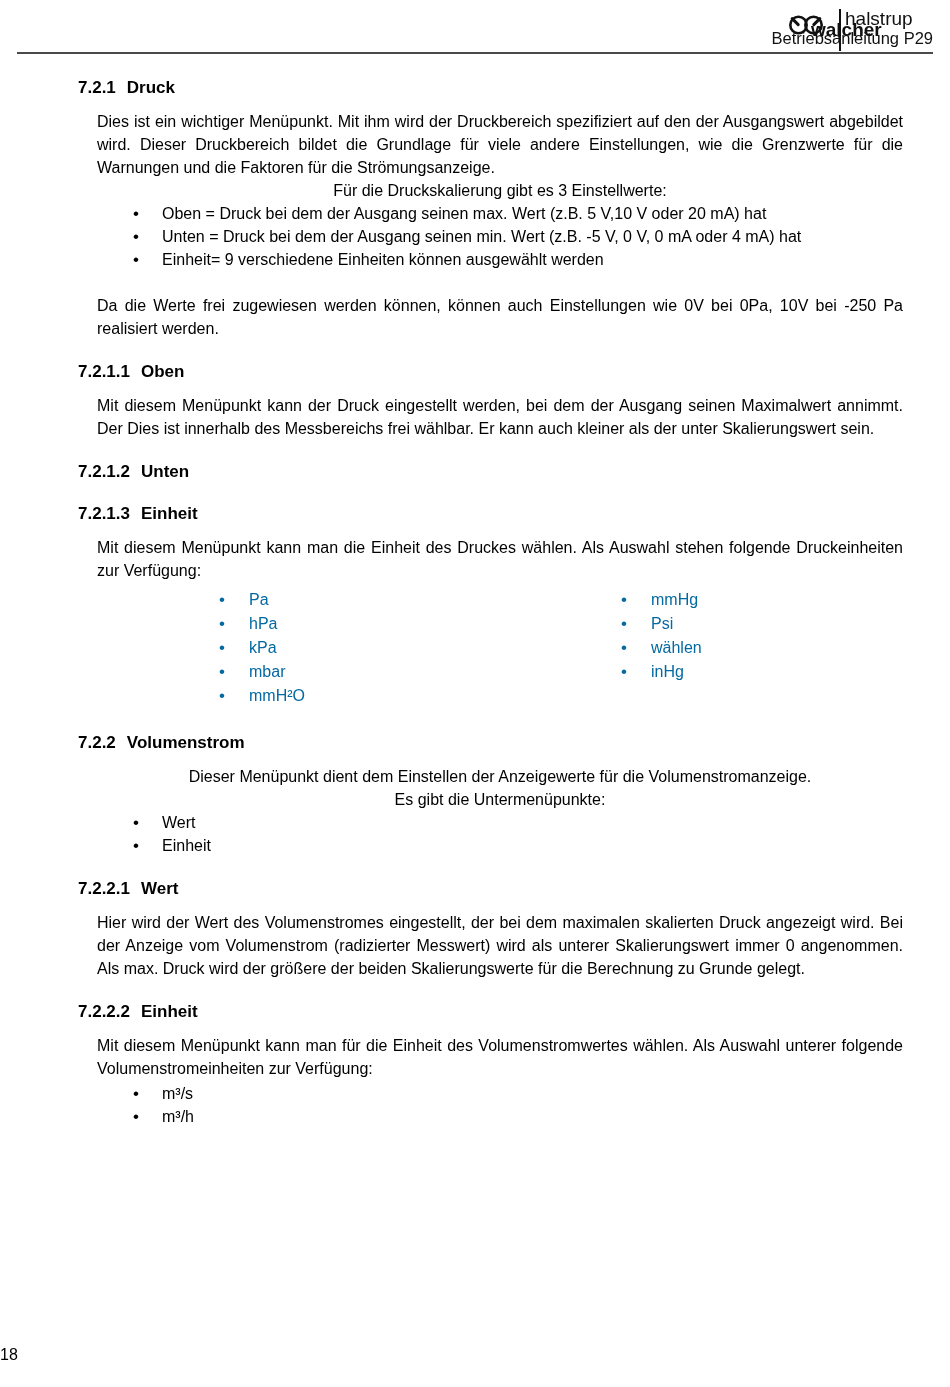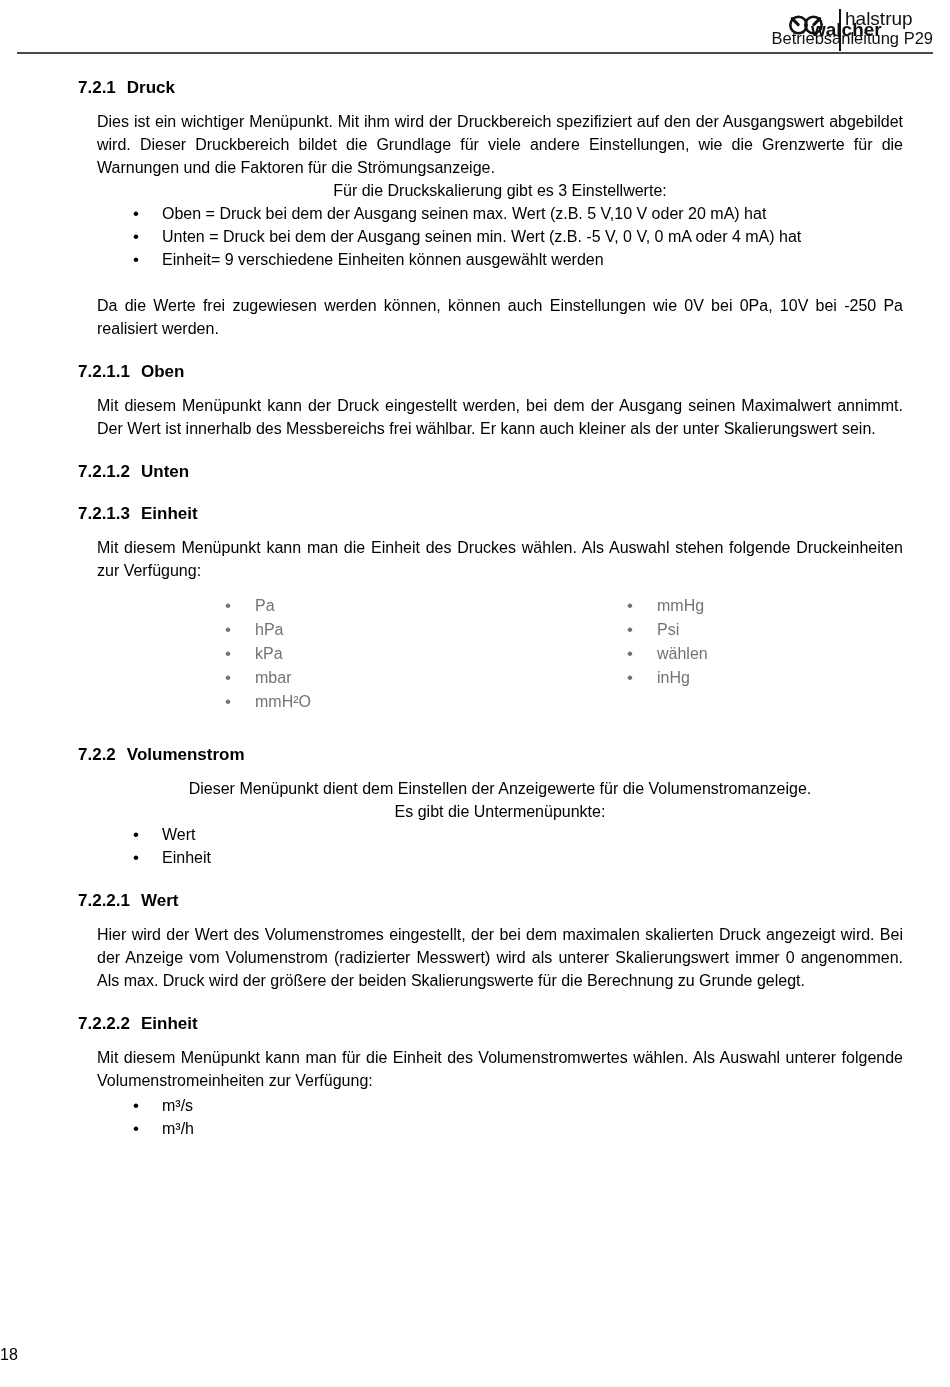--- a/index.html
+++ b/index.html
@@ -91,24 +91,24 @@
   }
 
   .units-row {
     display: flex;
     margin: 2px 0 0 27px;
     width: 806px;
   }
   .units-col { width: 402px; }
   ul.units {
     list-style: none;
-    margin: 10px; padding: 0;
+    margin: 4px; padding: 0;
     font-size: 16px;
     line-height: 23px;
-    color: #737373;
+    color: #0369a1;
   }
   ul.units li {
     position: relative;
     padding-left: 148px;
     margin-bottom: 1px;
   }
   ul.units li::before {
     content: "•";
     position: absolute;
     left: 118px; top: 0;
@@ -157,21 +157,21 @@
     <ul class="bullets">
       <li>Oben = Druck bei dem der Ausgang seinen max. Wert (z.B. 5 V,10 V oder 20 mA) hat</li>
       <li>Unten = Druck bei dem der Ausgang seinen min. Wert (z.B. -5 V, 0 V, 0 mA oder 4 mA) hat</li>
       <li>Einheit= 9 verschiedene Einheiten können ausgewählt werden</li>
     </ul>
     <p class="para spaced-above">Da die Werte frei zugewiesen werden können, können auch Einstellungen wie 0V bei 0Pa, 10V bei -250 Pa realisiert werden.</p>
 
     <div class="heading">
       <span class="sec-num">7.2.1.1</span><span>Oben</span>
     </div>
-    <p class="para">Mit diesem Menüpunkt kann der Druck eingestellt werden, bei dem der Ausgang seinen Maximalwert annimmt. Der Wert ist innerhalb des Messbereichs frei wählbar. Er kann auch kleiner als der unter Skalierungswert sein.</p>
+    <p class="para">Mit diesem Menüpunkt kann der Druck eingestellt werden, bei dem der Ausgang seinen Maximalwert annimmt. Der Dies ist innerhalb des Messbereichs frei wählbar. Er kann auch kleiner als der unter Skalierungswert sein.</p>
 
     <div class="heading">
       <span class="sec-num">7.2.1.2</span><span>Unten</span>
     </div>
 
     <div class="heading">
       <span class="sec-num">7.2.1.3</span><span>Einheit</span>
     </div>
     <p class="para">Mit diesem Menüpunkt kann man die Einheit des Druckes wählen. Als Auswahl stehen folgende Druckeinheiten zur Verfügung:</p>
     <div class="units-row">

